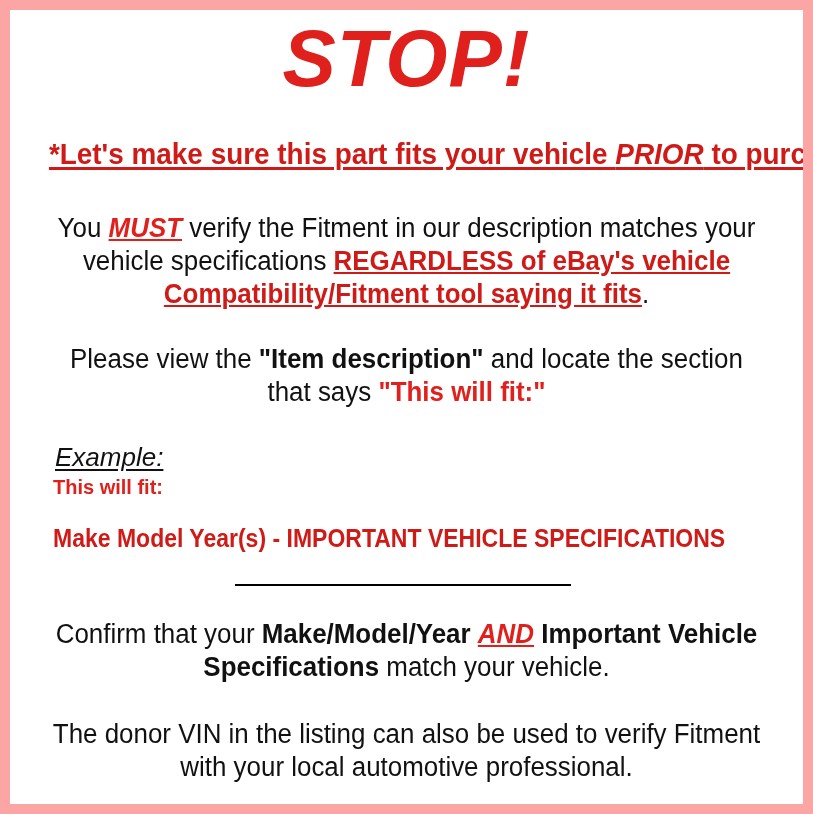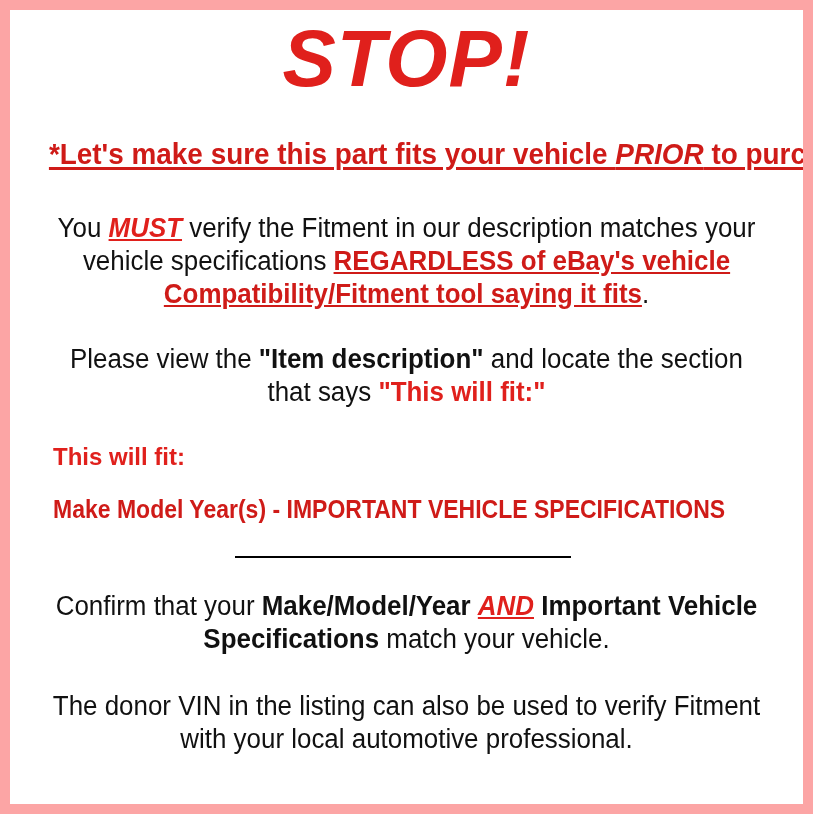--- a/index.html
+++ b/index.html
@@ -103,21 +103,21 @@
     font-size: 26px;
     font-style: italic;
     font-weight: normal;
     text-decoration: underline;
     text-underline-offset: 3px;
     line-height: 1.15;
     margin: 0;
   }
   .example-fit {
     color: #e0201c;
-    font-size: 24px;
+    font-size: 20px;
     font-weight: bold;
     line-height: 1.15;
     margin: 3px 0 0 -2px;
   }
   .example-spec {
     color: #cf1b18;
     font-family: "Liberation Sans Narrow", "Liberation Sans", sans-serif;
     font-weight: bold;
     font-size: 25px;
     line-height: 1.1;
@@ -155,20 +155,23 @@
 
     <p class="para p1">
       <span>You </span><span class="b it u red">MUST</span><span> verify the Fitment in our description matches your vehicle specifications </span><span class="b u redd">REGARDLESS of eBay's vehicle Compatibility/Fitment tool saying it fits</span><span class="blk">.</span>
     </p>
 
     <p class="para p2">
       <span>Please view the </span><span class="b">"Item description"</span><span> and locate the section that says </span><span class="b red">"This will fit:"</span>
     </p>
 
     <div class="example-block">
+      <div>
+        <span class="example-label">Example:</span>
+      </div>
       <div class="example-fit">This will fit:</div>
       <div class="example-spec">Make Model Year(s) - IMPORTANT VEHICLE SPECIFICATIONS</div>
     </div>
 
     <div class="separator-wrap">
       <div class="separator"></div>
     </div>
 
     <p class="para p4">
       <span>Confirm that your </span><span class="b">Make/Model/Year</span><span> </span><span class="b it u red">AND</span><span> </span><span class="b">Important Vehicle Specifications</span><span> match your vehicle.</span>

